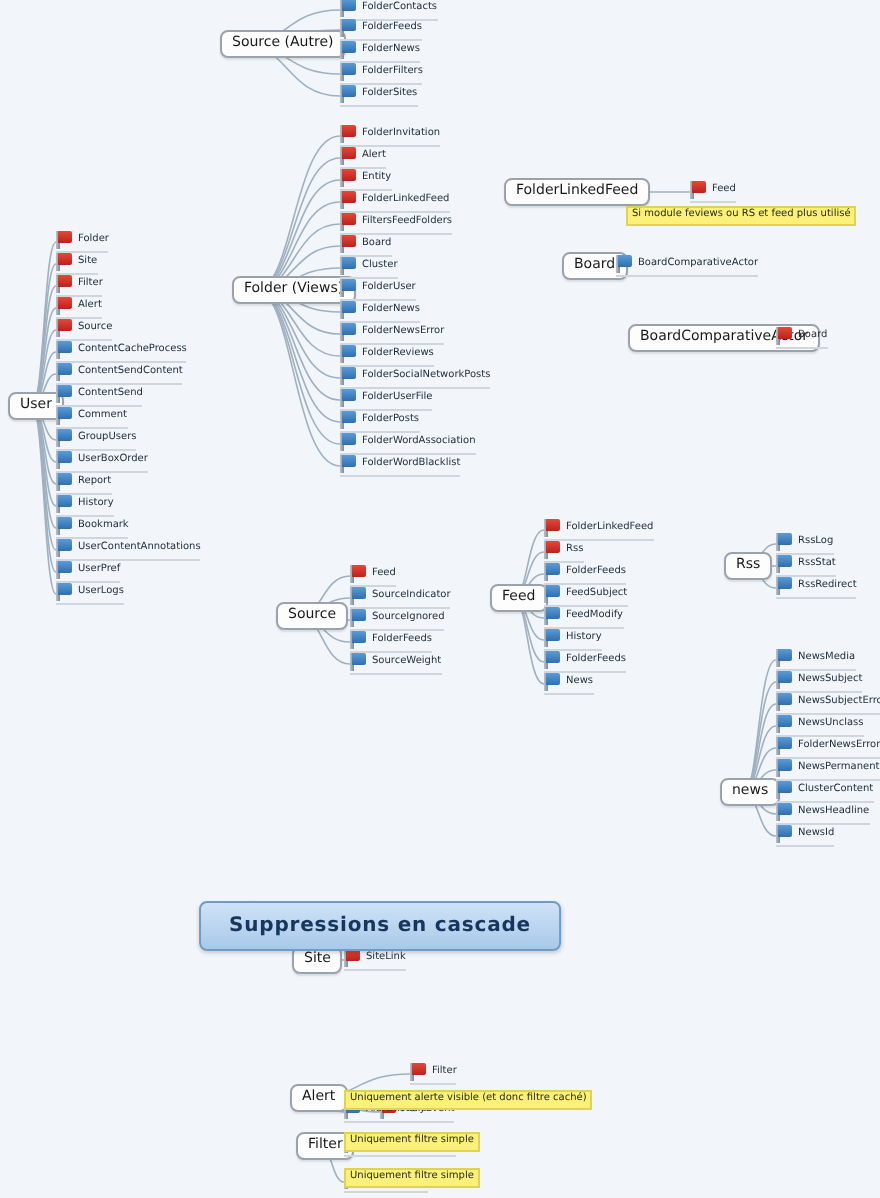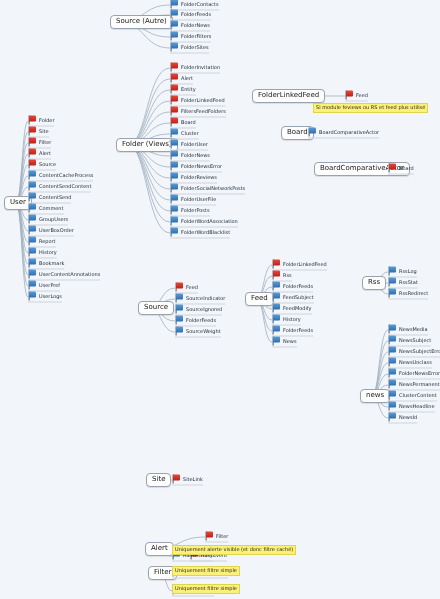--- a/index.html
+++ b/index.html
@@ -677,13 +677,14 @@
           <span class="cloth"></span>
         </span>
         <span>FilterCriteria</span>
       </div>
       <div class="note" style="left: 313px; top: 103px;">Si module feviews ou RS et feed plus utilisé</div>
       <div class="note" style="left: 172px; top: 545px;">Uniquement alerte visible (et donc filtre caché)</div>
       <div class="note" style="left: 172px; top: 566px;">Uniquement filtre simple</div>
       <div class="note" style="left: 172px; top: 584px;">Uniquement filtre simple</div>
     </div>
 
+  <div class="title-node" id="title-node" style="left:190px;top:463px;transform:translate(-50%,-50%);">Suppressions en cascade</div>
 </div>
 
 </body></html>

